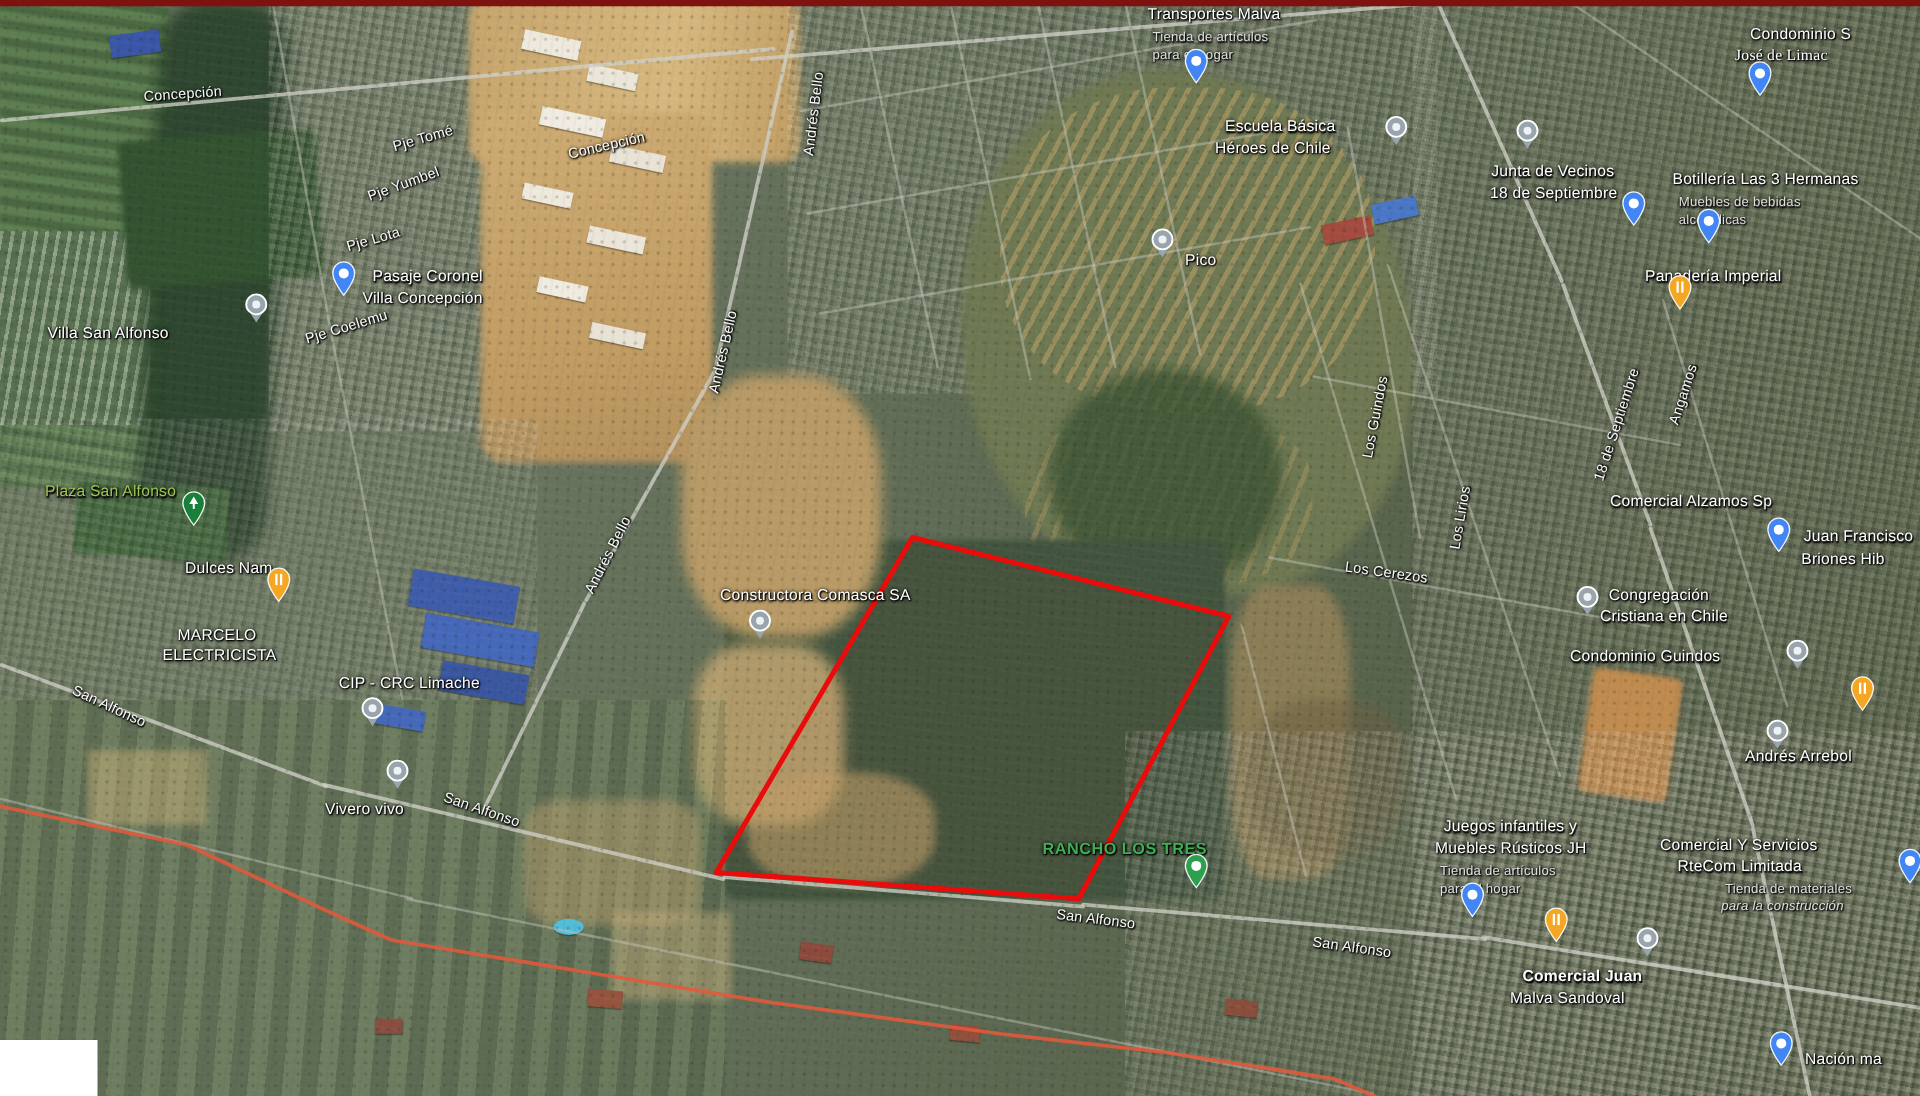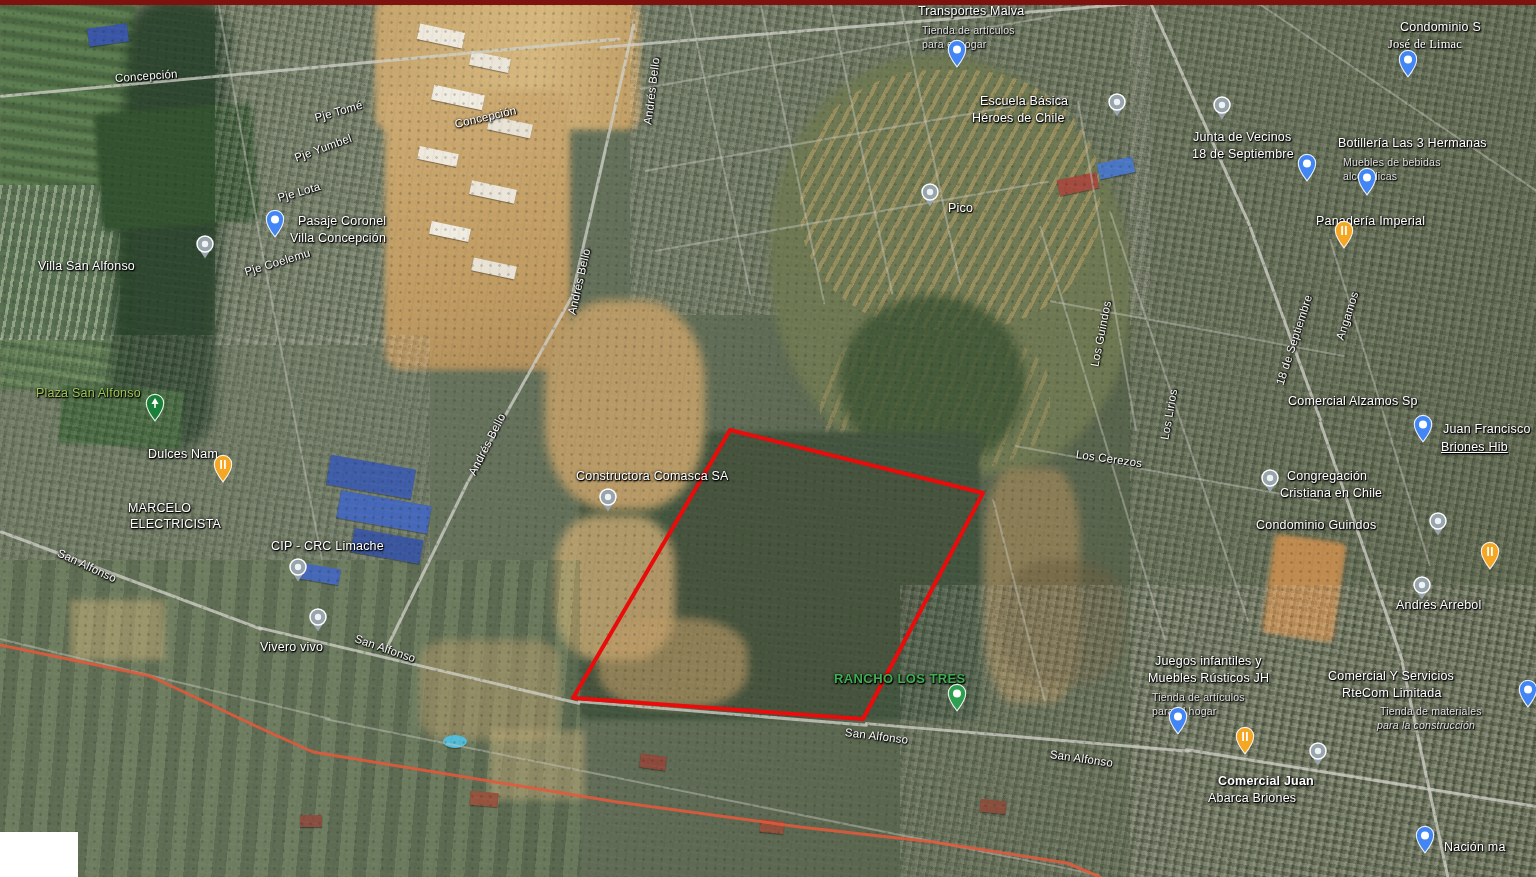--- a/index.html
+++ b/index.html
@@ -141,21 +141,21 @@
       <div class="lbl s" style="left: 278px; top: 192px; transform: rotate(-16deg);">Pje Lota</div>
       <div class="lbl p" style="left: 298px; top: 214px;">Pasaje Coronel</div>
       <div class="lbl p" style="left: 290px; top: 231px;">Villa Concepción</div>
       <div class="lbl s" style="left: 245px; top: 266px; transform: rotate(-17deg);">Pje Coelemu</div>
       <div class="lbl s" style="left: 648px; top: 118px; transform: rotate(-83deg);">Andrés Bello</div>
       <div class="lbl s" style="left: 572px; top: 308px; transform: rotate(-77deg);">Andrés Bello</div>
       <div class="lbl s" style="left: 472px; top: 468px; transform: rotate(-63deg);">Andrés Bello</div>
       <div class="lbl a" style="left: 38px; top: 259px;">Villa San Alfonso</div>
       <div class="lbl gp" style="left: 36px; top: 386px;">Plaza San Alfonso</div>
       <div class="lbl p" style="left: 148px; top: 447px;">Dulces Nam</div>
-      <div class="lbl p" style="left: 128px; top: 501px;">MARCELO</div>
+      <div class="lbl p" style="left: 142px; top: 501px;">MARCELO</div>
       <div class="lbl p" style="left: 130px; top: 517px;">ELECTRICISTA</div>
       <div class="lbl p" style="left: 271px; top: 539px;">CIP - CRC Limache</div>
       <div class="lbl s" style="left: 58px; top: 546px; transform: rotate(25deg);">San Alfonso</div>
       <div class="lbl p" style="left: 260px; top: 640px;">Vivero vivo</div>
       <div class="lbl s" style="left: 355px; top: 632px; transform: rotate(19deg);">San Alfonso</div>
       <div class="lbl s" style="left: 845px; top: 726px; transform: rotate(7deg);">San Alfonso</div>
       <div class="lbl s" style="left: 1050px; top: 748px; transform: rotate(8deg);">San Alfonso</div>
       <div class="lbl p" style="left: 576px; top: 469px;">Constructora Comasca SA</div>
       <div class="lbl gb" style="left: 834px; top: 672px;">RANCHO LOS TRES</div>
       <div class="lbl a" style="left: 948px; top: 189px; margin-top: 12px;">Pico</div>
@@ -172,35 +172,35 @@
       <div class="lbl sub" style="left: 1343px; top: 156px;">Muebles de bebidas</div>
       <div class="lbl sub" style="left: 1343px; top: 170px;">alcohólicas</div>
       <div class="lbl p" style="left: 1316px; top: 214px;">Panadería Imperial</div>
       <div class="lbl s" style="left: 1280px; top: 378px; transform: rotate(-72deg);">18 de Septiembre</div>
       <div class="lbl s" style="left: 1340px; top: 333px; transform: rotate(-72deg);">Angamos</div>
       <div class="lbl s" style="left: 1095px; top: 360px; transform: rotate(-79deg);">Los Guindos</div>
       <div class="lbl s" style="left: 1165px; top: 433px; transform: rotate(-80deg);">Los Lirios</div>
       <div class="lbl s" style="left: 1076px; top: 448px; transform: rotate(8deg);">Los Cerezos</div>
       <div class="lbl p" style="left: 1288px; top: 394px;">Comercial Alzamos Sp</div>
       <div class="lbl p" style="left: 1443px; top: 422px;">Juan Francisco</div>
-      <div class="lbl p" style="left: 1441px; top: 440px; text-decoration: underline;">Briones Hib</div>
+      <div class="lbl p" style="left: 1441px; top: 440px;">Briones Hib</div>
       <div class="lbl p" style="left: 1287px; top: 469px;">Congregación</div>
       <div class="lbl p" style="left: 1280px; top: 486px;">Cristiana en Chile</div>
       <div class="lbl p" style="left: 1256px; top: 518px;">Condominio Guindos</div>
       <div class="lbl p" style="left: 1396px; top: 598px;">Andrés Arrebol</div>
       <div class="lbl p" style="left: 1155px; top: 654px;">Juegos infantiles y</div>
       <div class="lbl p" style="left: 1148px; top: 671px;">Muebles Rústicos JH</div>
       <div class="lbl sub" style="left: 1152px; top: 691px;">Tienda de artículos</div>
       <div class="lbl sub" style="left: 1152px; top: 705px;">para el hogar</div>
       <div class="lbl p" style="left: 1328px; top: 669px;">Comercial Y Servicios</div>
       <div class="lbl p" style="left: 1342px; top: 686px;">RteCom Limitada</div>
       <div class="lbl sub" style="left: 1380px; top: 705px;">Tienda de materiales</div>
       <div class="lbl sub" style="left: 1377px; top: 719px; font-style: italic;">para la construcción</div>
       <div class="lbl p" style="left: 1218px; top: 774px; font-weight: bold;">Comercial Juan</div>
-      <div class="lbl p" style="left: 1208px; top: 791px;">Abarca Briones</div>
+      <div class="lbl p" style="left: 1208px; top: 791px;">Malva Sandoval</div>
       <div class="lbl p" style="left: 1444px; top: 840px;">Nación ma</div>
     </div>
   <div id="pins">
       <div class="pin" style="left: 957px; top: 66px;"><svg width="22" height="29" viewBox="0 0 22 29">
           <path d="M11 28C11 28 2.3 17 2.3 10.4 2.3 5.3 6.2 1.4 11 1.4s8.7 3.9 8.7 9C19.7 17 11 28 11 28Z" fill="#4285f4" stroke="rgba(255,255,255,.9)" stroke-width="1.1"></path>
           <circle cx="11" cy="10.6" r="4" fill="#fff"></circle>
         </svg></div>
       <div class="pin" style="left: 1408px; top: 76px;"><svg width="22" height="29" viewBox="0 0 22 29">
           <path d="M11 28C11 28 2.3 17 2.3 10.4 2.3 5.3 6.2 1.4 11 1.4s8.7 3.9 8.7 9C19.7 17 11 28 11 28Z" fill="#4285f4" stroke="rgba(255,255,255,.9)" stroke-width="1.1"></path>
           <circle cx="11" cy="10.6" r="4" fill="#fff"></circle>

